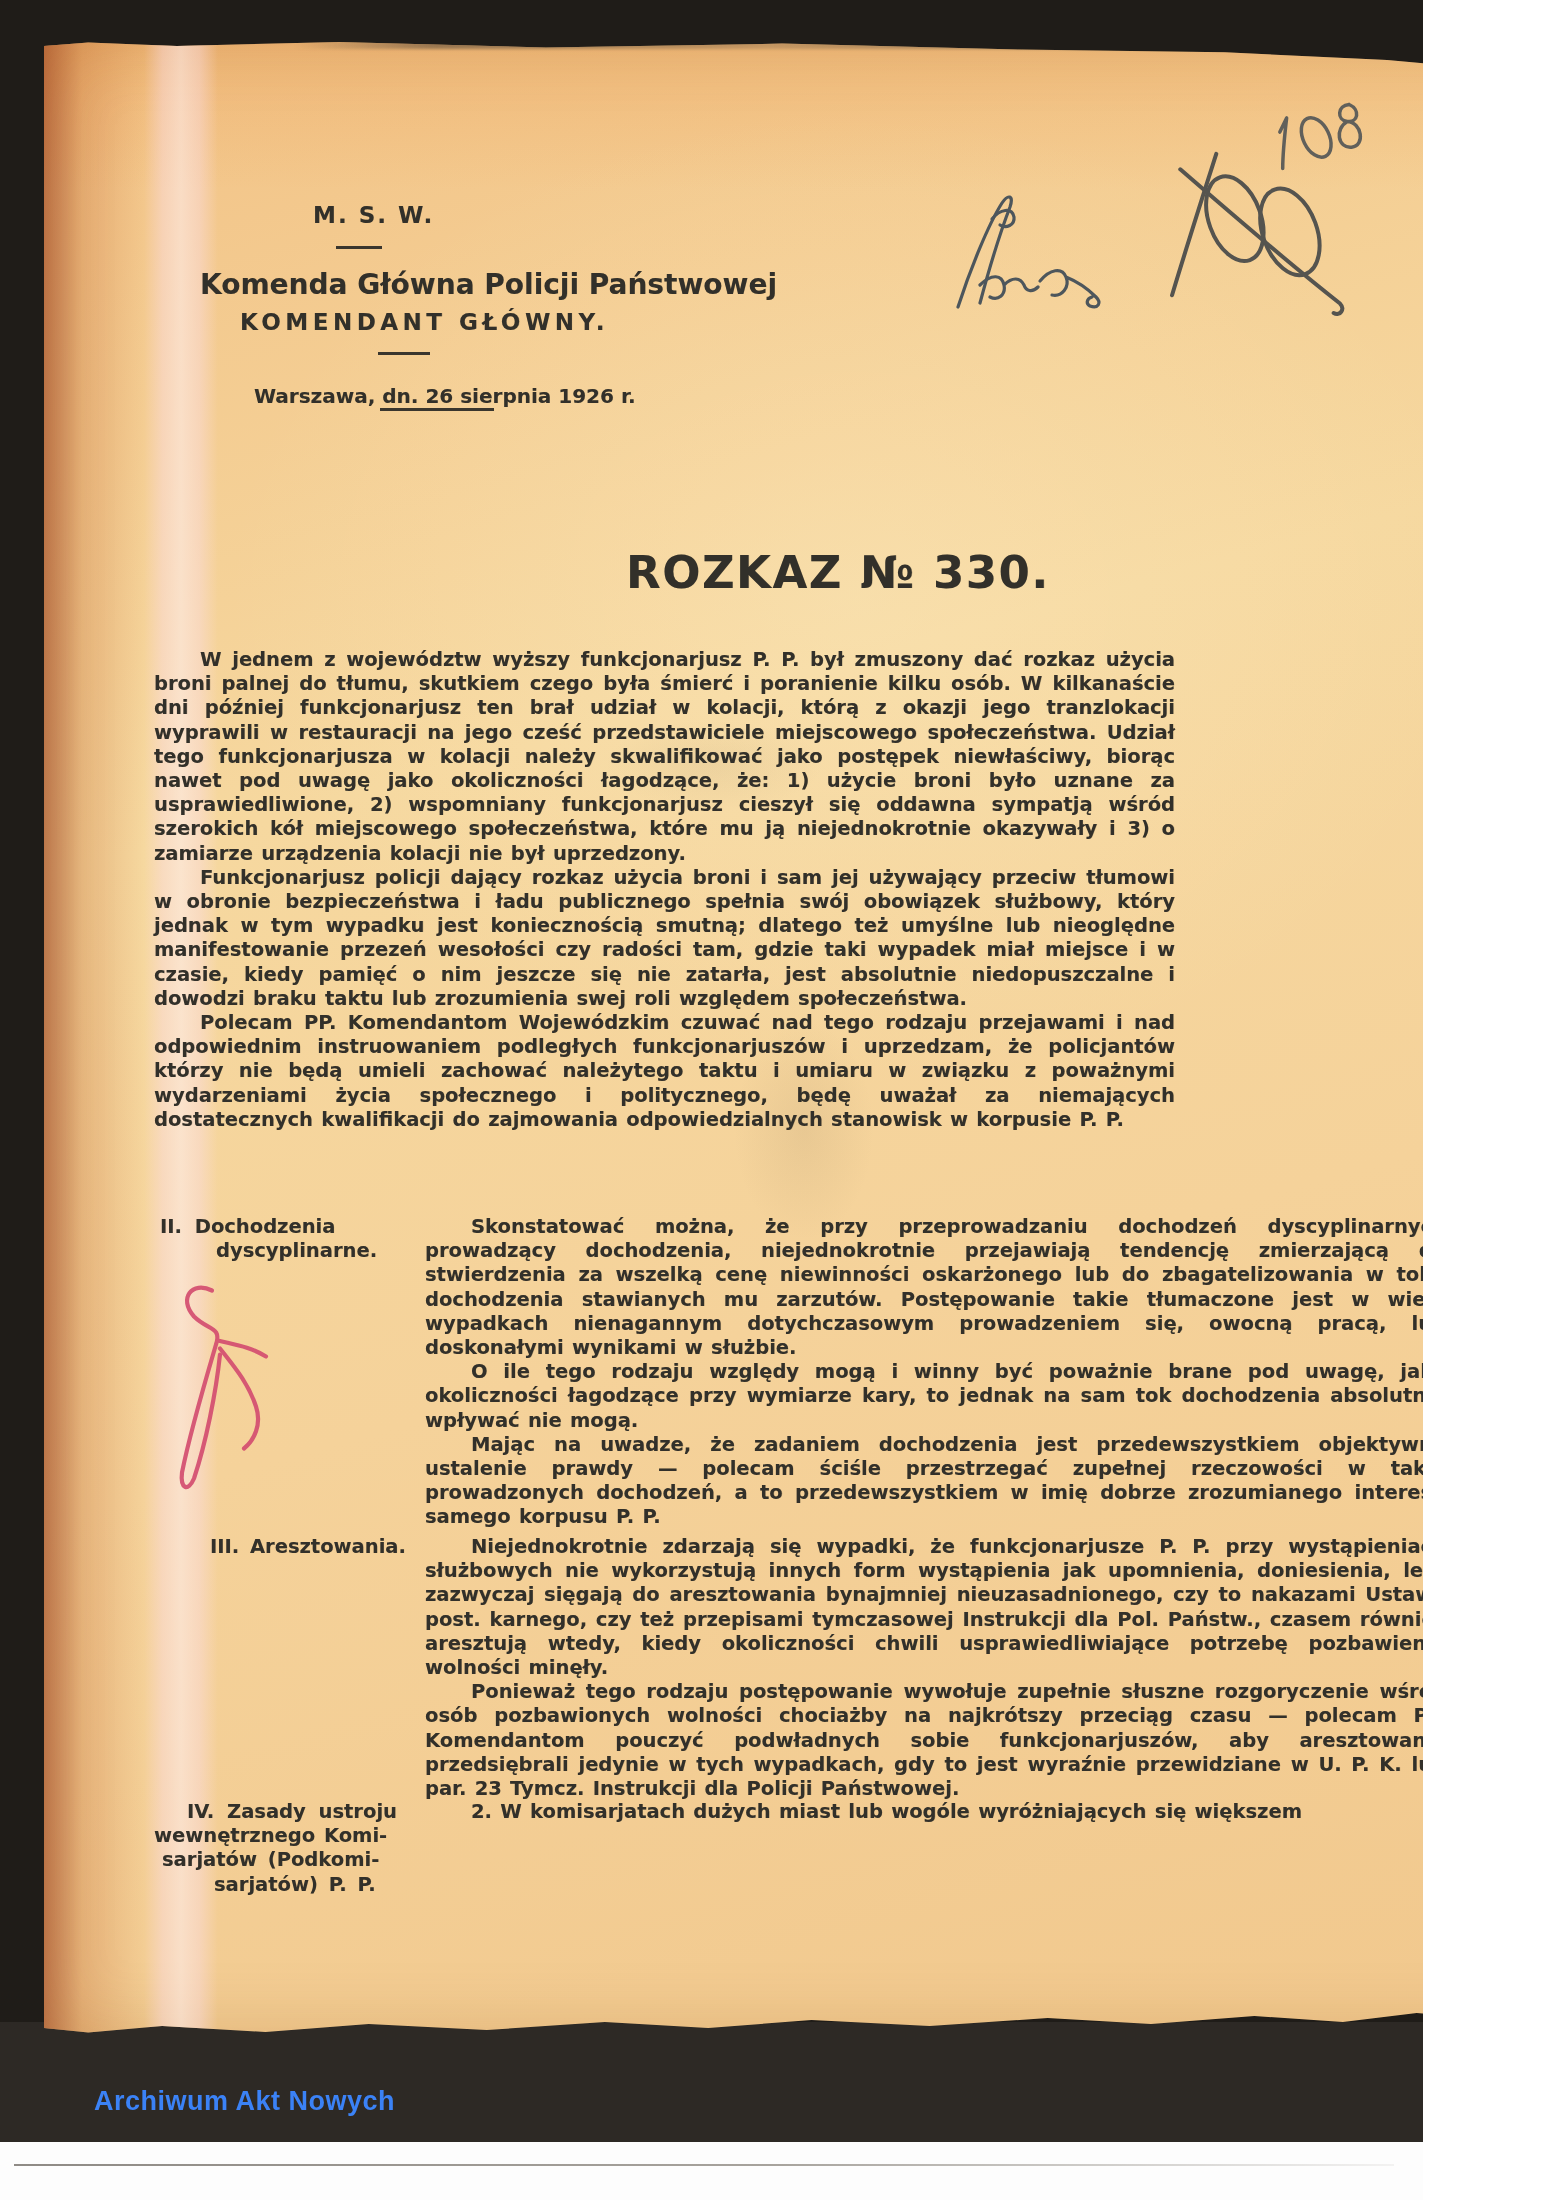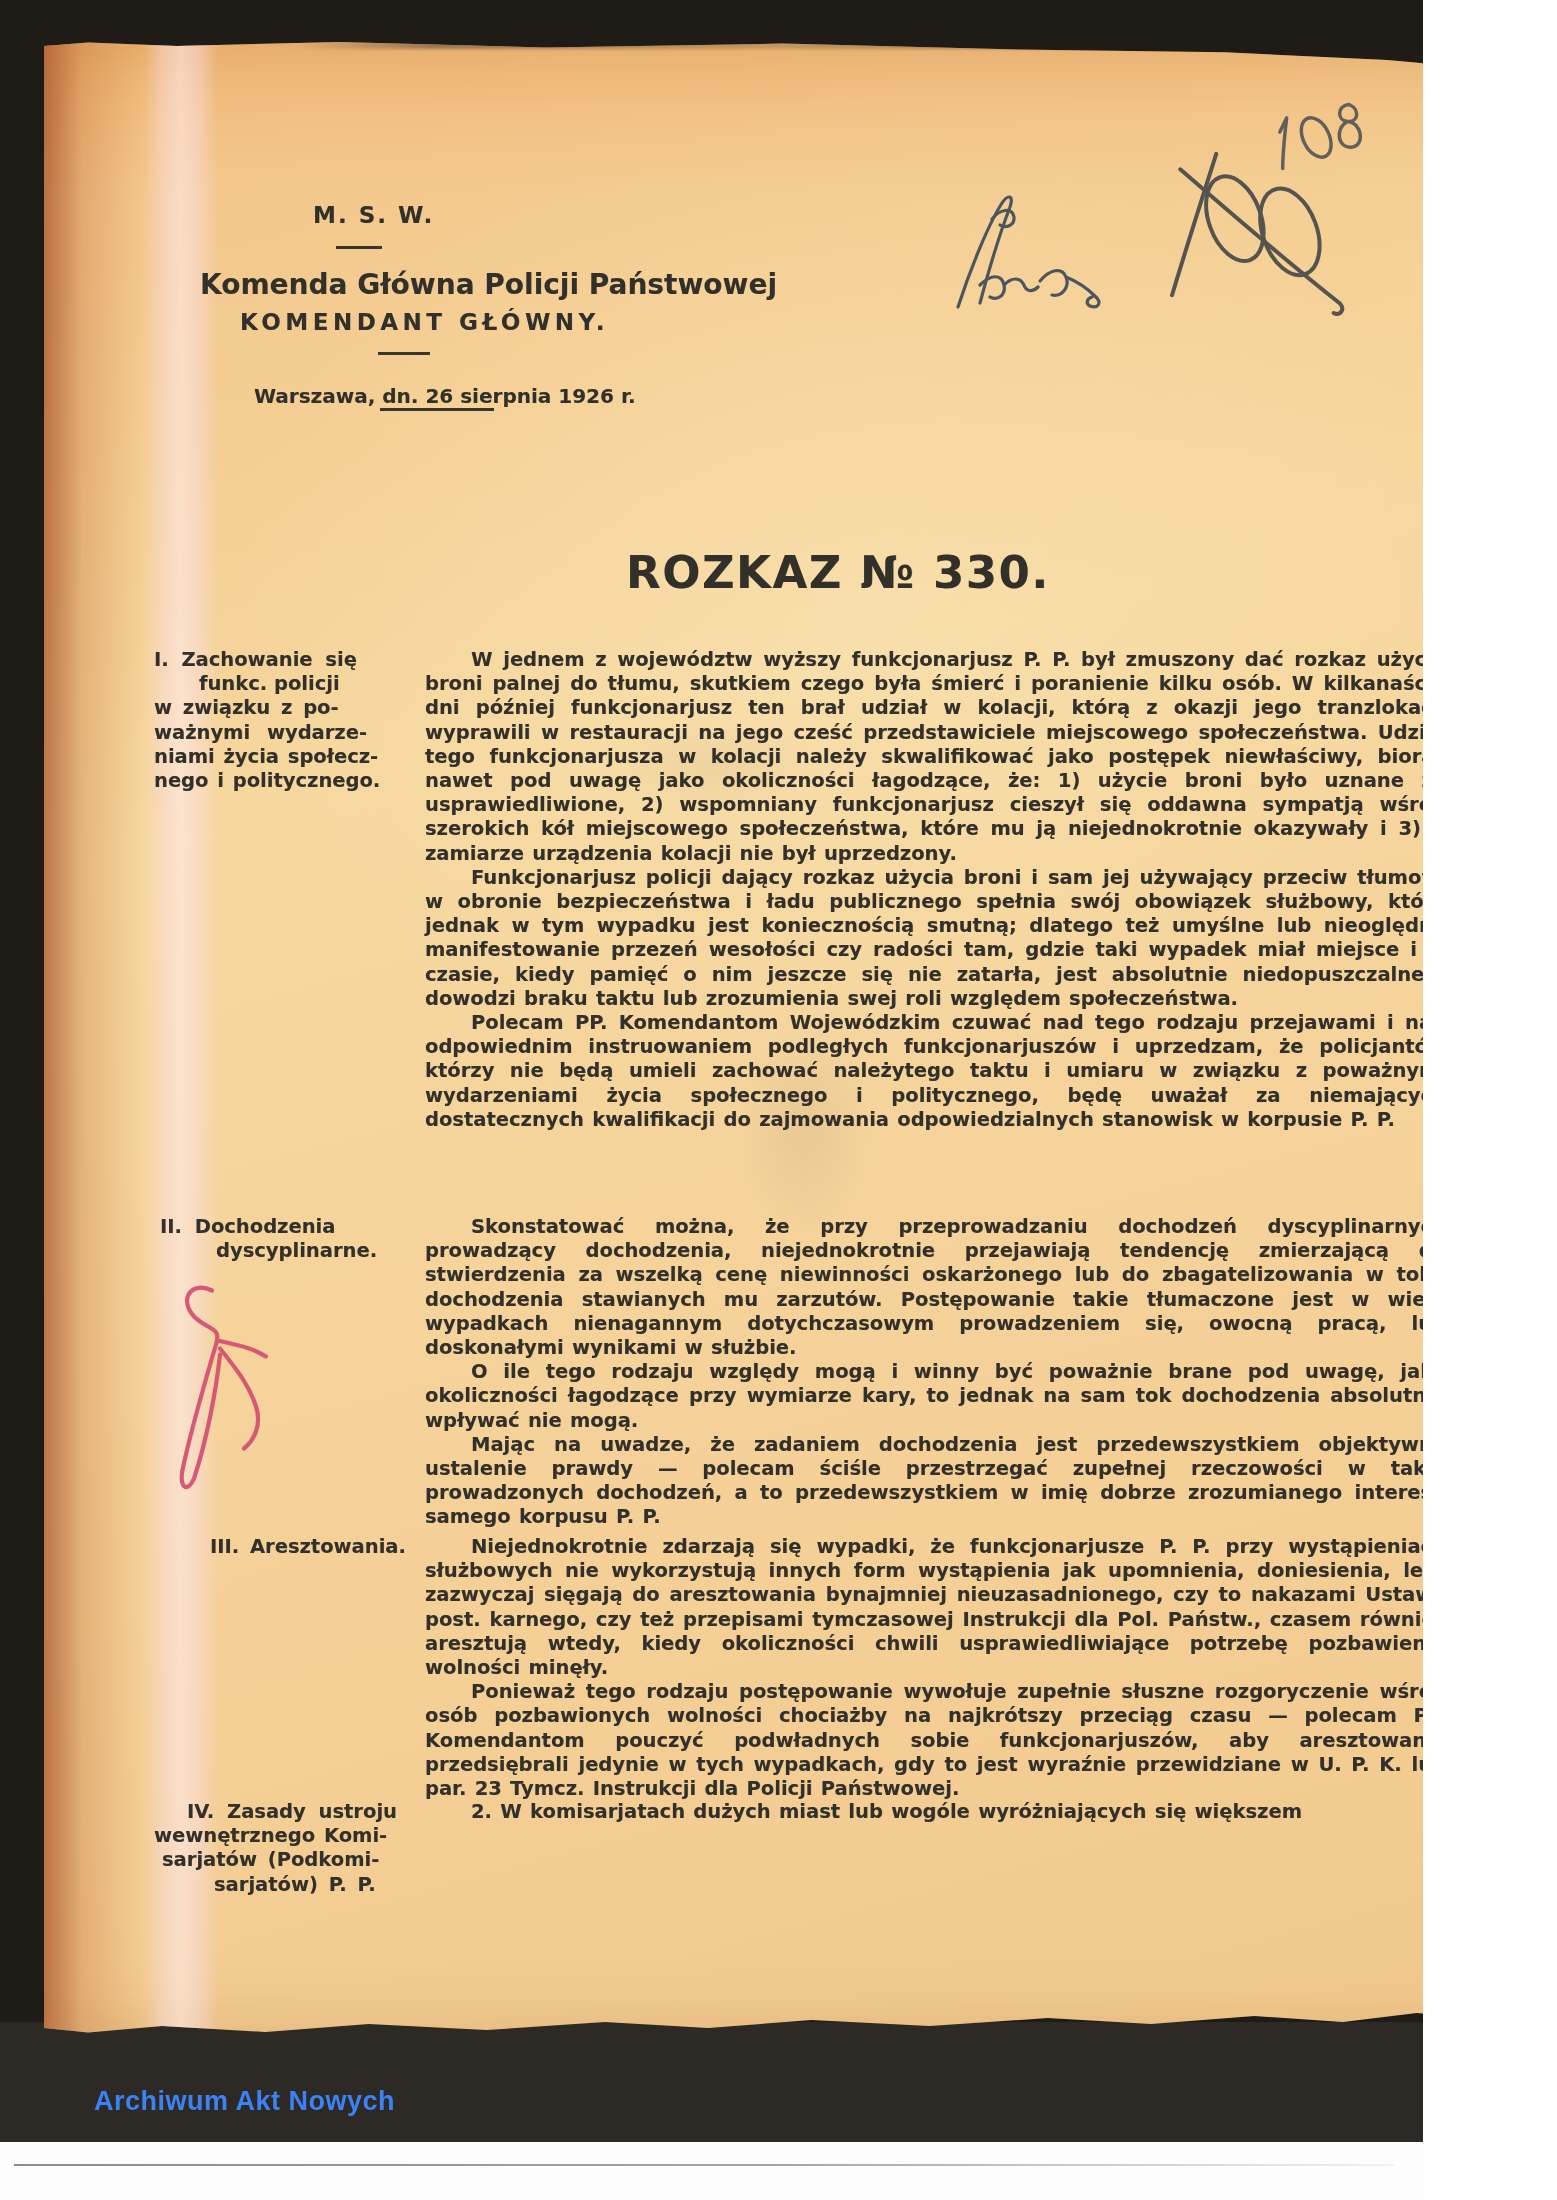--- a/index.html
+++ b/index.html
@@ -122,28 +122,20 @@
         <ellipse cx="150" cy="95" rx="27" ry="45" transform="rotate(-16 150 95)"></ellipse>
         <path d="M 45 25 C 90 70 140 120 195 170 C 200 176 194 183 188 179"></path>
       </g>
     </svg>
 
     <div class="order-title ink">ROZKAZ № 330.</div>
 
     <div class="body-block">
 
       <div class="sec sec1">
-        <div class="sec-label ink">
-          <div class="ml ws6">I. Zachowanie się</div>
-          <div class="ml pl45">funkc. policji</div>
-          <div class="ml ws4">w związku z po-</div>
-          <div class="ml ws10">ważnymi wydarze-</div>
-          <div class="ml ws2">niami życia społecz-</div>
-          <div class="ml ws2">nego i politycznego.</div>
-        </div>
         <div class="sec-body ink">
           <p>W jednem z województw wyższy funkcjonarjusz P. P. był zmuszony dać rozkaz użycia broni palnej do tłumu, skutkiem czego była śmierć i poranienie kilku osób. W kilkanaście dni później funkcjonarjusz ten brał udział w kolacji, którą z okazji jego tranzlokacji wyprawili w restauracji na jego cześć przedstawiciele miejscowego społeczeństwa. Udział tego funkcjonarjusza w kolacji należy skwalifikować jako postępek niewłaściwy, biorąc nawet pod uwagę jako okoliczności łagodzące, że: 1) użycie broni było uznane za usprawiedliwione, 2) wspomniany funkcjonarjusz cieszył się oddawna sympatją wśród szerokich kół miejscowego społeczeństwa, które mu ją niejednokrotnie okazywały i 3) o zamiarze urządzenia kolacji nie był uprzedzony.</p>
           <p>Funkcjonarjusz policji dający rozkaz użycia broni i sam jej używający przeciw tłumowi w obronie bezpieczeństwa i ładu publicznego spełnia swój obowiązek służbowy, który jednak w tym wypadku jest koniecznością smutną; dlatego też umyślne lub nieoględne manifestowanie przezeń wesołości czy radości tam, gdzie taki wypadek miał miejsce i w czasie, kiedy pamięć o nim jeszcze się nie zatarła, jest absolutnie niedopuszczalne i dowodzi braku taktu lub zrozumienia swej roli względem społeczeństwa.</p>
           <p>Polecam PP. Komendantom Wojewódzkim czuwać nad tego rodzaju przejawami i nad odpowiednim instruowaniem podległych funkcjonarjuszów i uprzedzam, że policjantów którzy nie będą umieli zachować należytego taktu i umiaru w związku z poważnymi wydarzeniami życia społecznego i politycznego, będę uważał za niemających dostatecznych kwalifikacji do zajmowania odpowiedzialnych stanowisk w korpusie P. P.</p>
         </div>
       </div>
 
       <div class="sec sec2">
         <div class="sec-label ink">
           <div class="ml pl6 ws6">II. Dochodzenia</div>

